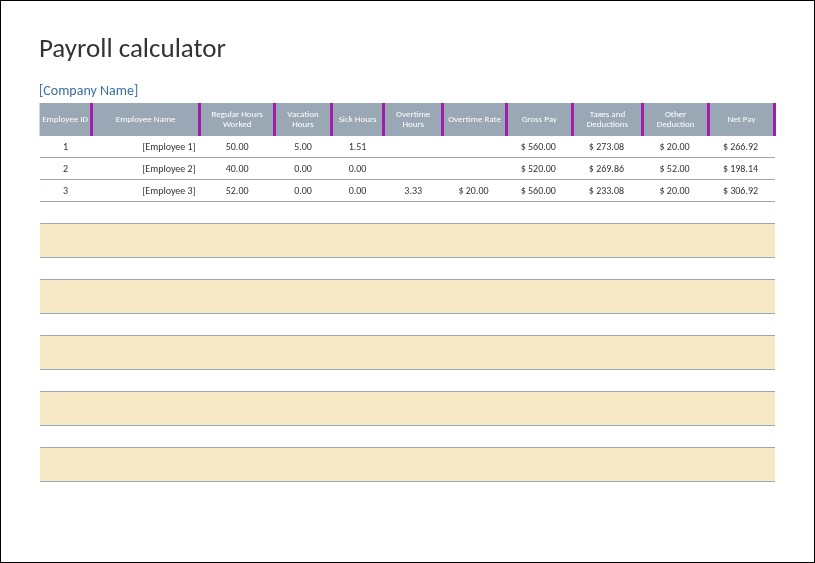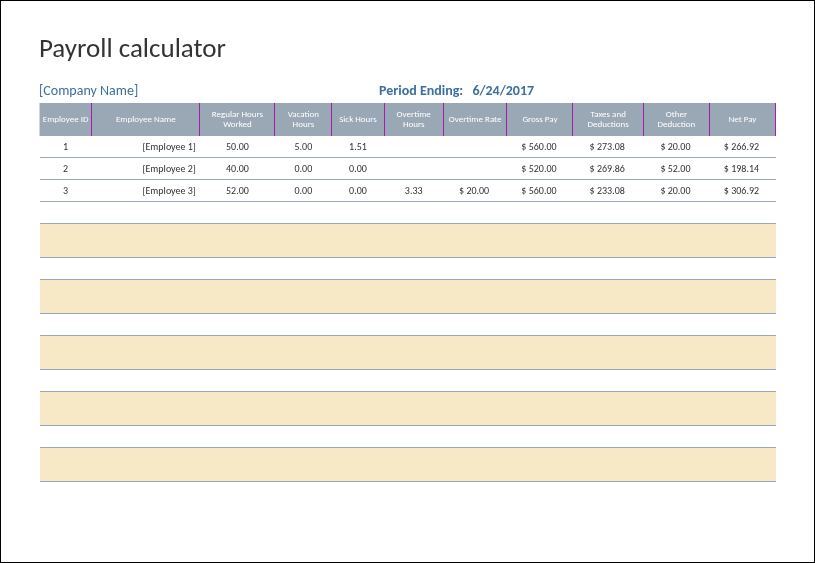--- a/index.html
+++ b/index.html
@@ -46,21 +46,21 @@
     table-layout: fixed;
   }
   thead th {
     background: #9aa8b5;
     color: #fff;
     font-size: 9px;
     font-weight: normal;
     text-align: center;
     padding: 6px 2px;
     border-left: 1px solid #cfd5db;
-    border-right: 1px solid #a21caf;
+    border-right: 3px solid #a21caf;
     line-height: 1.15;
     vertical-align: middle;
     height: 32px;
   }
   tbody td {
     font-size: 10px;
     color: #333;
     text-align: right;
     padding: 0 4px;
     height: 22px;
@@ -89,24 +89,20 @@
 </style>
 </head>
 <body>
 
 <div class="page">
 
   <div class="title">Payroll calculator</div>
 
   <div class="subhead">
     <div class="company">[Company Name]</div>
-    <div>
-      <span class="period-label">Period Ending:</span>
-      <span class="period-date">6/24/2017</span>
-    </div>
   </div>
 
   <table>
     <colgroup>
       <col class="col-id">
         <col class="col-name">
         <col class="col-reg">
         <col class="col-vac">
       <col class="col-sick">
         <col class="col-oth">

